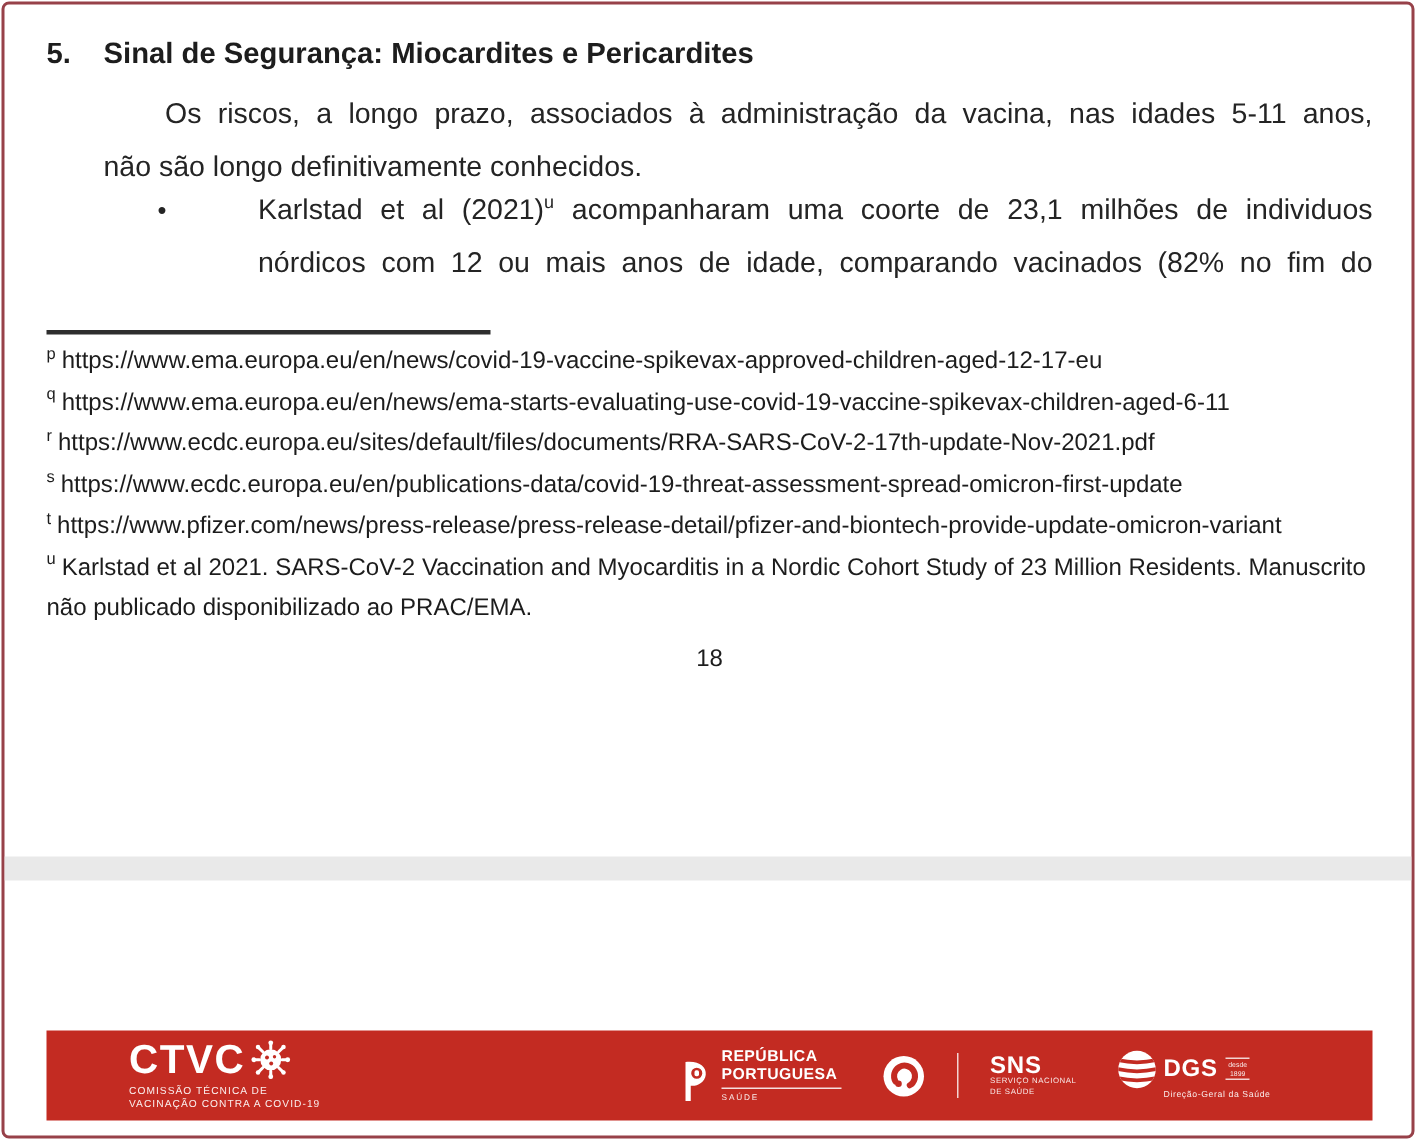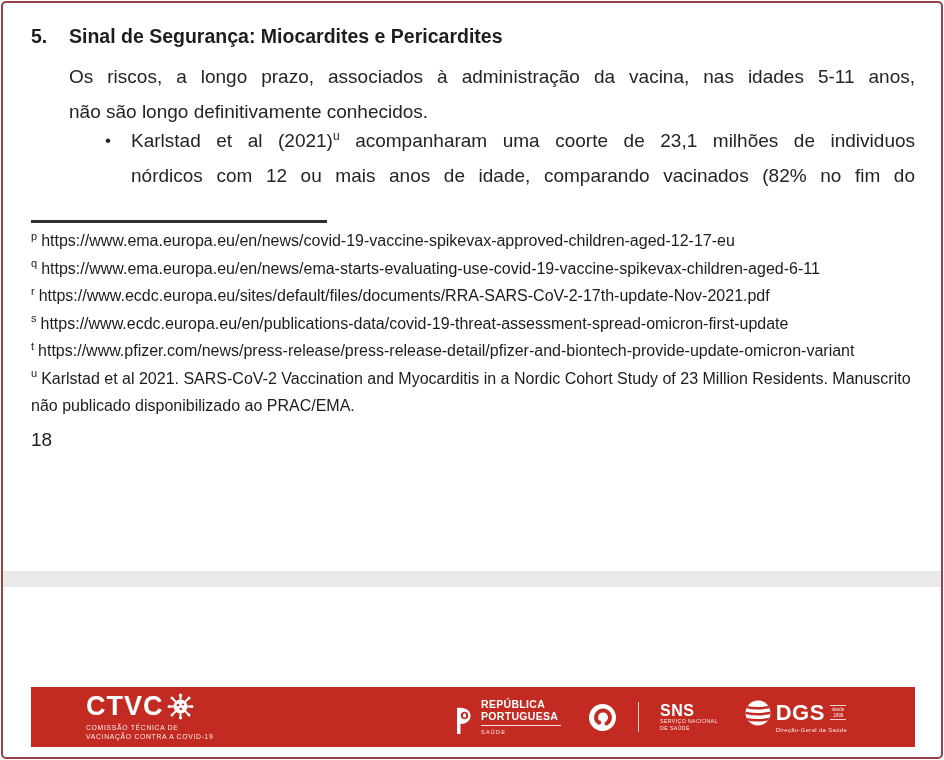--- a/index.html
+++ b/index.html
@@ -16,37 +16,37 @@
   }
 
   
   .content { position: absolute; left: 28px; top: 20px; width: 884px; }
 
   .heading { display: flex; font-size: 19.5px; font-weight: 700; color: #1d1d1d; line-height: 26px; }
   .heading .h-num { width: 38px; flex: 0 0 38px; }
 
   .para { margin-left: 38px; margin-top: 10px; font-size: 19px; color: #242424; }
   .line { line-height: 35px; }
-  .just { text-align: justify; text-align-last: justify; }
+  .just { text-align: justify; text-align-last: justify; margin-left: 41px; }
 
   .bullet-block { position: relative; margin-top: -6px; font-size: 19px; color: #242424; }
   .bullet-dot { position: absolute; left: 74px; top: 0; line-height: 35px; font-size: 17px; }
   .bullet-lines { padding-left: 100px; }
   .ref-sup { font-size: 12px; vertical-align: super; line-height: 0; }
 
   .fn-separator {
     margin-top: 27px; width: 296px; height: 0;
     border-top: 3px solid #2e2e2e;
   }
 
   .footnotes { margin-top: 4px; font-size: 16px; color: #1c1c1c; }
   .fn-line { line-height: 27.5px; }
   .fn-sup { font-size: 11px; vertical-align: super; line-height: 0; margin-right: 4px; }
 
-  .page-number { margin-top: 6px; font-size: 19px; line-height: 27px; color: #1d1d1d; }
+  .page-number { margin-top: 6px; text-align: center; font-size: 16px; line-height: 27px; color: #1d1d1d; }
 
   
   .gray-band { position: absolute; left: 0; right: 0; top: 568px; height: 16px; background: #e9e9e9; }
 
   .banner {
     position: absolute; left: 28px; top: 684px; width: 884px; height: 60px;
     background: #c32b22; color: #ffffff;
     display: flex; align-items: center; justify-content: space-between;
     padding: 0 68px 0 55px;
   }
@@ -65,21 +65,21 @@
   .rp-rule { width: 80px; border-top: 1px solid rgba(255,255,255,0.85); margin: 3px 0 3px; }
   .rp-sub { font-size: 5.5px; letter-spacing: 1.2px; color: rgba(255,255,255,0.92); }
 
   .sns { display: flex; align-items: center; gap: 21px; }
   .sns-divider { width: 1px; height: 30px; background: rgba(255,255,255,0.8); }
   .sns-acronym { font-size: 16px; font-weight: 700; line-height: 15px; letter-spacing: 0.5px; }
   .sns-sub { font-size: 5.2px; line-height: 6.5px; letter-spacing: 0.4px; color: rgba(255,255,255,0.9); }
 
   .dgs { line-height: 1; }
   .dgs-row { display: flex; align-items: center; gap: 5px; }
-  .dgs-acronym { font-size: 22px; font-weight: 700; letter-spacing: 0.5px; }
+  .dgs-acronym { font-size: 16px; font-weight: 700; letter-spacing: 0.5px; }
   .dgs-since { font-size: 4.6px; line-height: 5.5px; text-align: center;
                border-top: 1px solid rgba(255,255,255,0.8); border-bottom: 1px solid rgba(255,255,255,0.8);
                padding: 1px 2px; color: rgba(255,255,255,0.9); }
   .dgs-sub { margin-top: 2.5px; margin-left: 31px; font-size: 5.8px; letter-spacing: 0.4px; color: rgba(255,255,255,0.9); }
 
   .icon { display: inline-block; line-height: 0; }
 </style>
 </head>
 <body>
 

